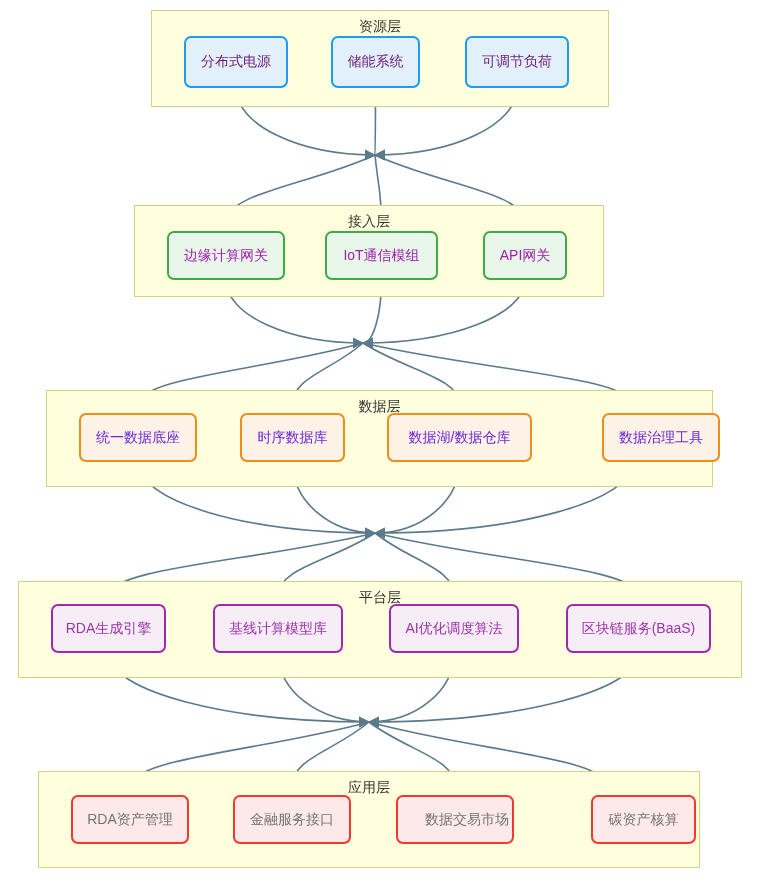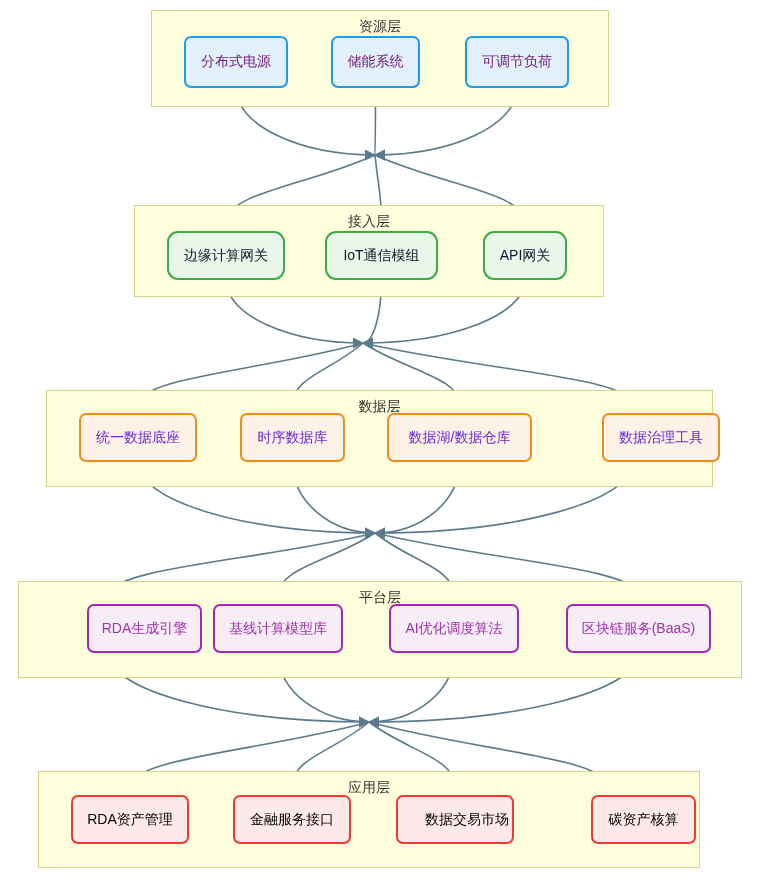--- a/index.html
+++ b/index.html
@@ -36,24 +36,24 @@
     justify-content:center;
     border-radius:7px;
     border-width:2px;
     border-style:solid;
     font-size:14px;
     white-space:nowrap;
     letter-spacing:0px;
   }
   
   .t-resource{background:#e1f0fb;border-color:#1e9bf0;color:#701a75;}
-  .t-access  {background:#e9f6ea;border-color:#3cab48;color:#0f172a;border-radius:11px;}
+  .t-access  {background:#e9f6ea;border-color:#3cab48;color:#a21caf;}
   .t-data    {background:#fdf2e6;border-color:#f08c1b;color:#6d28d9;}
   .t-platform{background:#f6edf7;border-color:#a228b0;color:#a033ad;}
-  .t-app     {background:#fde9e9;border-color:#f2392d;color:#000000;}
+  .t-app     {background:#fde9e9;border-color:#f2392d;color:#737373;}
 </style>
 </head>
 <body>
 
 <div id="diagram">
   <svg id="edges" viewBox="0 0 760 883" xmlns="http://www.w3.org/2000/svg">
     <defs>
       <marker id="arrow" viewBox="0 0 10 10" refX="9" refY="5" markerWidth="7" markerHeight="7" orient="auto-start-reverse">
         <path d="M 0 0 L 10 5 L 0 10 z" fill="#5b7a8c"></path>
       </marker>
@@ -106,21 +106,21 @@
       <div class="layer-box" style="left: 46px; top: 390px; width: 667px; height: 97px;">
         <div class="layer-title">数据层</div>
       </div>
       <div class="node t-data" style="left: 79px; top: 413px; width: 118px; height: 49px;">统一数据底座</div>
       <div class="node t-data" style="left: 240px; top: 413px; width: 105px; height: 49px;">时序数据库</div>
       <div class="node t-data" style="left: 387px; top: 413px; width: 145px; height: 49px;">数据湖/数据仓库</div>
       <div class="node t-data" style="left: 602px; top: 413px; width: 118px; height: 49px;">数据治理工具</div>
       <div class="layer-box" style="left: 18px; top: 581px; width: 724px; height: 97px;">
         <div class="layer-title">平台层</div>
       </div>
-      <div class="node t-platform" style="left: 51px; top: 604px; width: 115px; height: 49px; margin-left: 36px;">RDA生成引擎</div>
+      <div class="node t-platform" style="left: 51px; top: 604px; width: 115px; height: 49px;">RDA生成引擎</div>
       <div class="node t-platform" style="left: 213px; top: 604px; width: 130px; height: 49px;">基线计算模型库</div>
       <div class="node t-platform" style="left: 389px; top: 604px; width: 130px; height: 49px;">AI优化调度算法</div>
       <div class="node t-platform" style="left: 566px; top: 604px; width: 145px; height: 49px;">区块链服务(BaaS)</div>
       <div class="layer-box" style="left: 38px; top: 771px; width: 662px; height: 97px;">
         <div class="layer-title">应用层</div>
       </div>
       <div class="node t-app" style="left: 71px; top: 795px; width: 118px; height: 49px;">RDA资产管理</div>
       <div class="node t-app" style="left: 233px; top: 795px; width: 118px; height: 49px;">金融服务接口</div>
       <div class="node t-app" style="left: 396px; top: 795px; width: 118px; height: 49px; padding-left: 24px;">数据交易市场</div>
       <div class="node t-app" style="left: 556px; top: 795px; width: 105px; height: 49px; margin-left: 35px;">碳资产核算</div>

